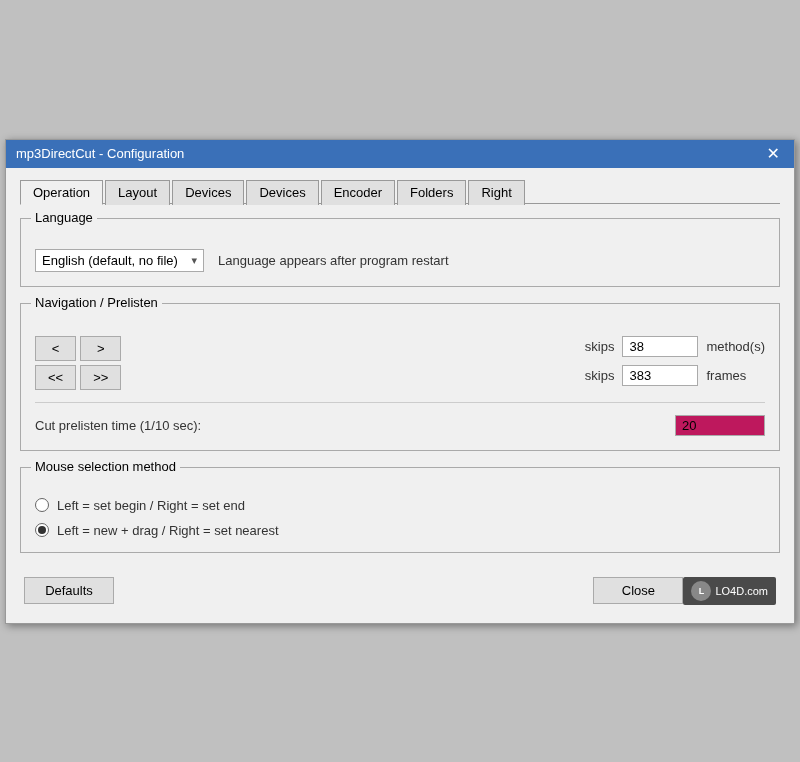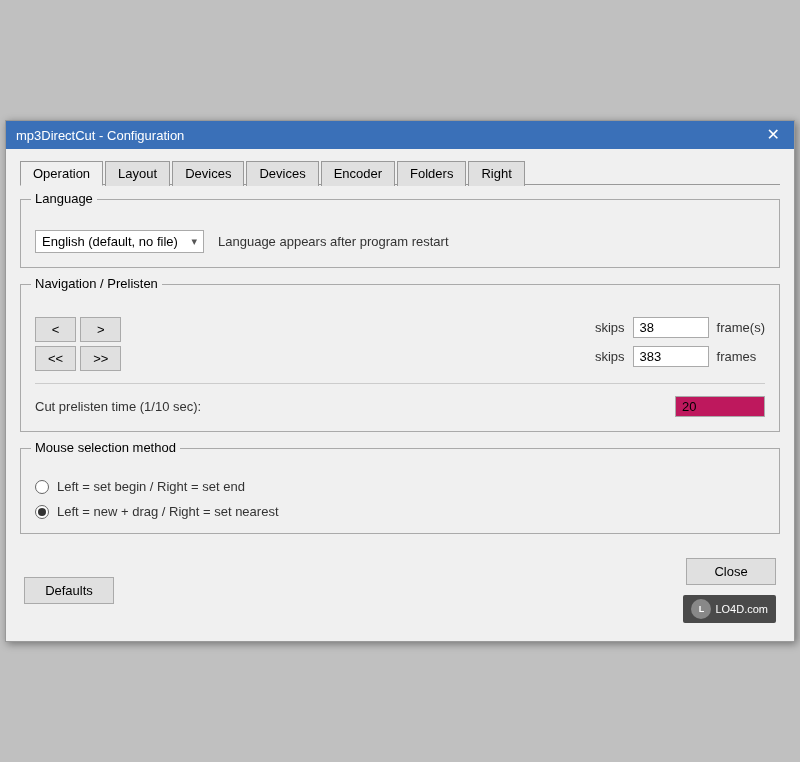--- a/index.html
+++ b/index.html
@@ -344,21 +344,21 @@
           <button class="nav-btn">&lt;</button>
           <button class="nav-btn">&gt;</button>
           <button class="nav-btn">&lt;&lt;</button>
           <button class="nav-btn">&gt;&gt;</button>
         </div>
 
         <div class="skips-section">
           <div class="skip-row">
             <span class="skip-label">skips</span>
             <input class="skip-input" type="text" value="38" style="">
-            <span class="skip-unit">frame(s)</span>
+            <span class="skip-unit">method(s)</span>
           </div>
           <div class="skip-row">
             <span class="skip-label">skips</span>
             <input class="skip-input" type="text" value="383" style="">
             <span class="skip-unit">frames</span>
           </div>
         </div>
       </div>
 
       <hr class="divider">
@@ -378,21 +378,21 @@
         </div>
         <div class="radio-row">
           <div class="radio-circle checked"></div>
           <span class="radio-text">Left = new + drag / Right = set nearest</span>
         </div>
       </div>
     </div>
 
     <div class="footer">
       <button class="footer-btn">Defaults</button>
-      <div style="display:flex; align-items:flex-end; gap:10px;flex-direction:column;">
+      <div style="display:flex; align-items:flex-start; ">
         <button class="footer-btn">Close</button>
         <div class="watermark">
           <div class="watermark-logo">L</div>
           <span>LO4D.com</span>
         </div>
       </div>
     </div>
 
   </div>
 </div>

